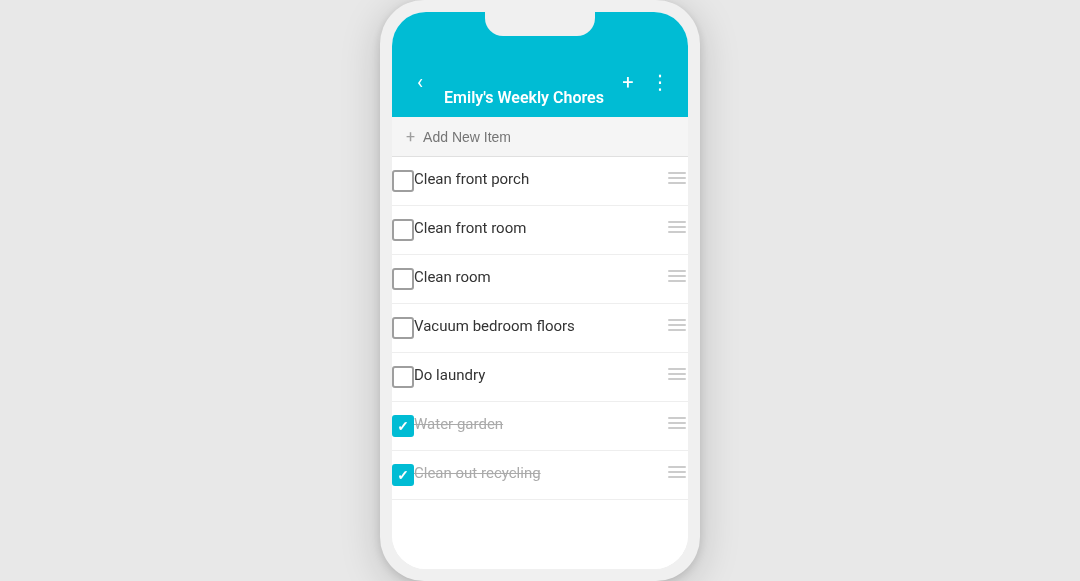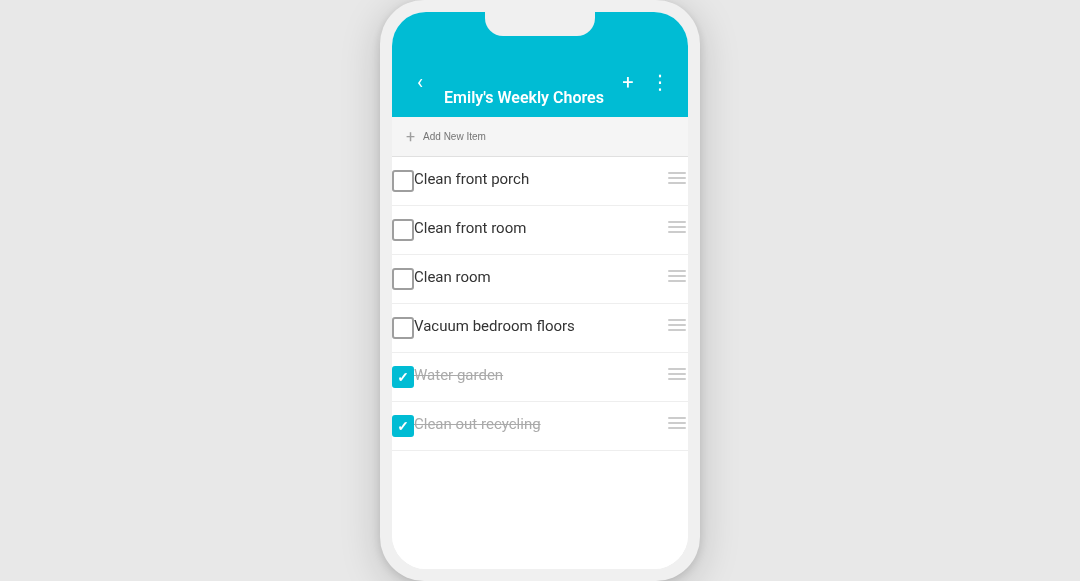--- a/index.html
+++ b/index.html
@@ -85,21 +85,21 @@
     }
     .add-item-plus {
       color: #9e9e9e;
       font-size: 16px;
       font-weight: 400;
     }
     .add-item-input {
       background: transparent;
       border: none;
       outline: none;
-      font-size: 10px;
+      font-size: 14px;
       color: #9e9e9e;
       flex: 1;
     }
     .list-container {
       flex: 1;
       overflow-y: auto;
       background: #ffffff;
     }
     .list-item {
       display: flex;
@@ -205,20 +205,29 @@
         <div class="list-item">
           <div class="checkbox"></div>
           <span class="item-label">Vacuum bedroom floors</span>
           <div class="drag-handle">
             <span></span>
             <span></span>
             <span></span>
           </div>
         </div>
         <div class="list-item">
+          <div class="checkbox"></div>
+          <span class="item-label">Do laundry</span>
+          <div class="drag-handle">
+            <span></span>
+            <span></span>
+            <span></span>
+          </div>
+        </div>
+        <div class="list-item">
           <div class="checkbox checked"></div>
           <span class="item-label completed">Water garden</span>
           <div class="drag-handle">
             <span></span>
             <span></span>
             <span></span>
           </div>
         </div>
         <div class="list-item">
           <div class="checkbox checked"></div>

